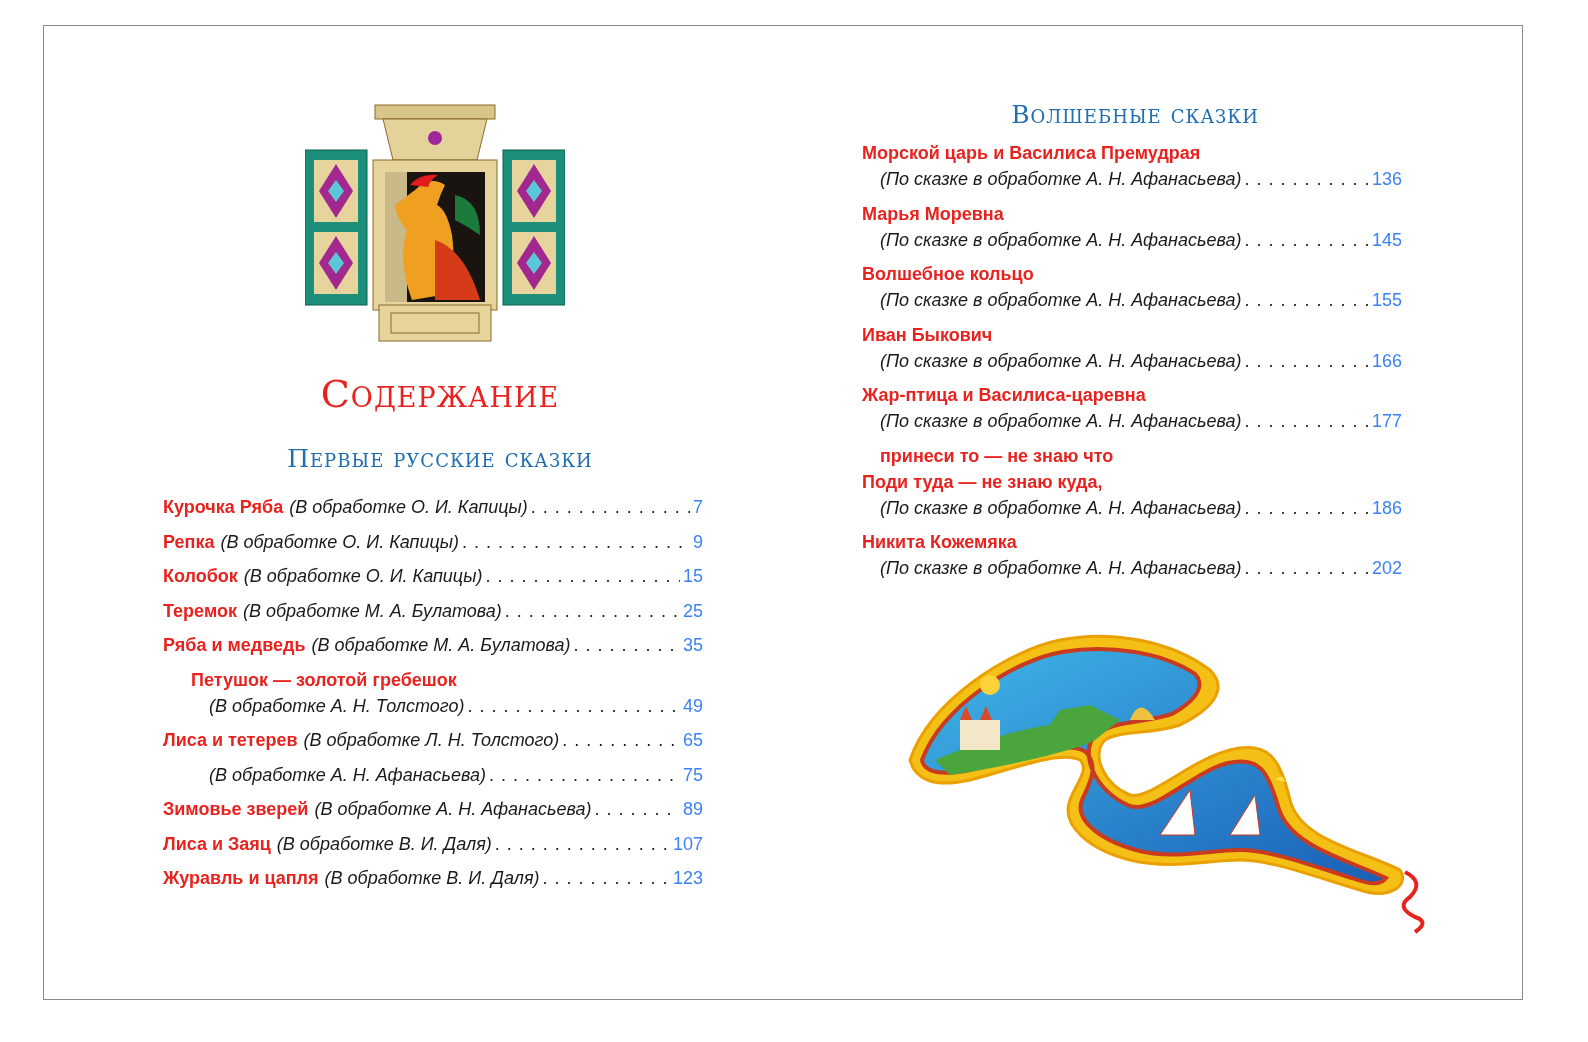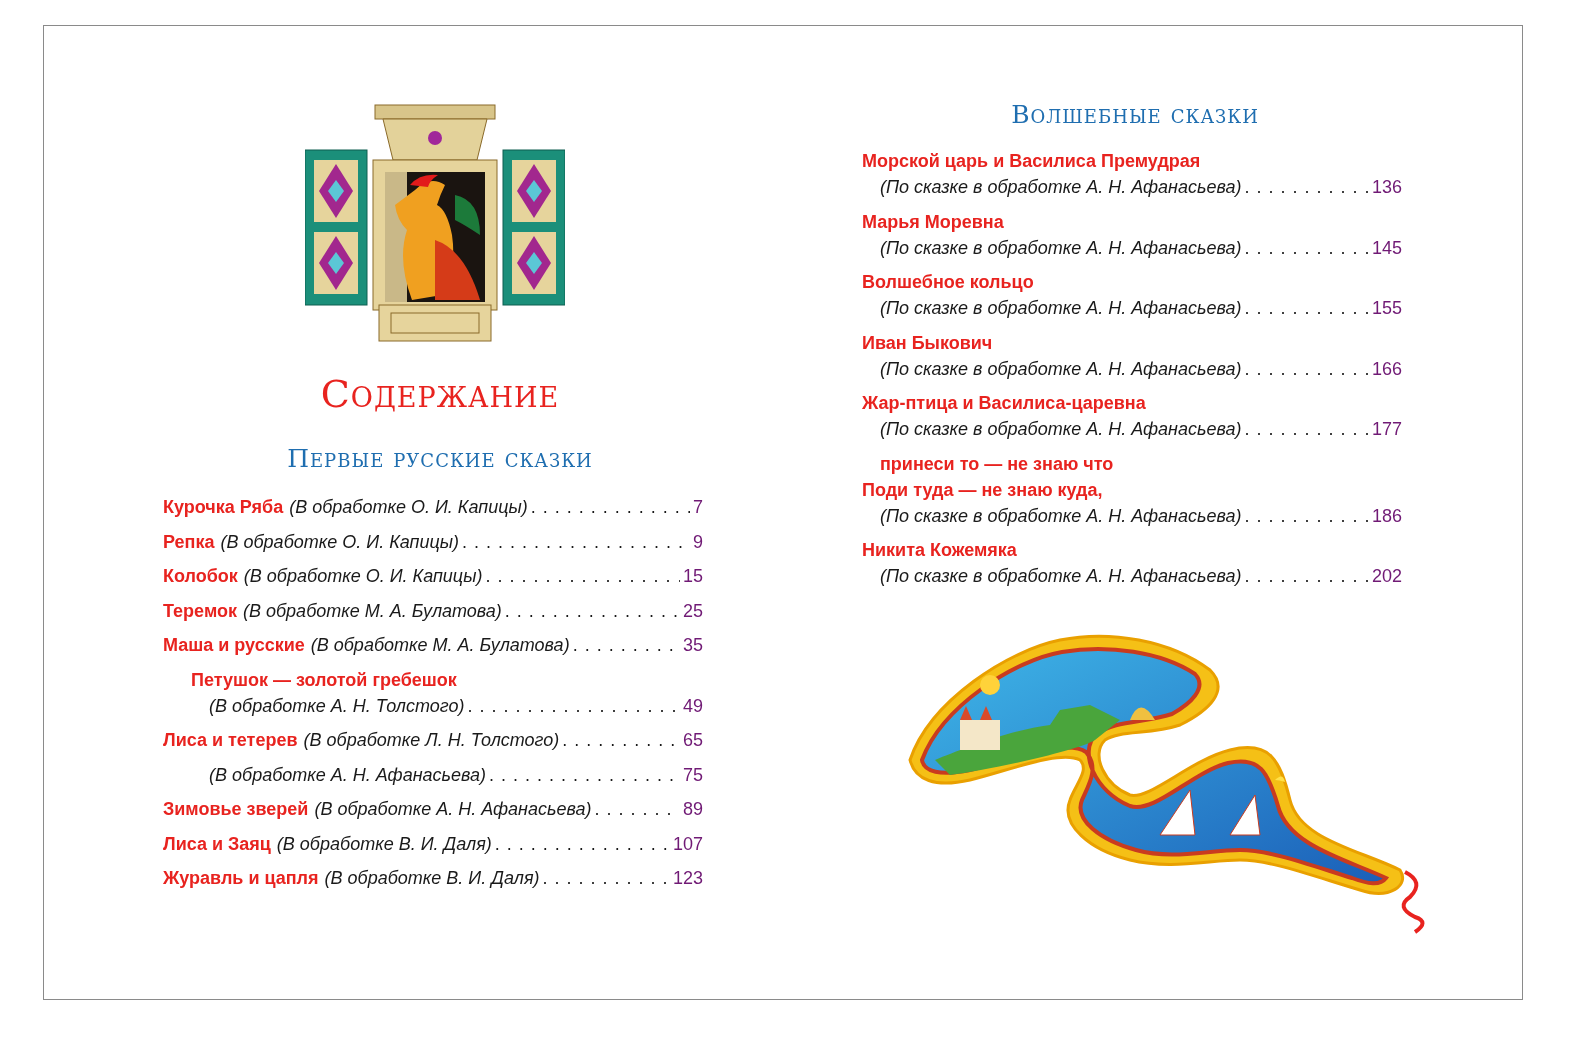--- a/index.html
+++ b/index.html
@@ -6,32 +6,32 @@
   body { width:1588px; height:1042px; position:relative; overflow:hidden; font-family:"Liberation Sans", sans-serif; }
   .frame { position:absolute; left:43px; top:25px; width:1480px; height:975px; border:1px solid #8a8a8a; box-sizing:border-box; background:#fff; }
 
   .title-main { position:absolute; left:260px; top:372px; width:360px; text-align:center; color:#e8231f; font-family:"DejaVu Serif", serif; font-size:38px; letter-spacing:1px; font-weight:normal; font-variant:small-caps; }
   .section-head { position:absolute; color:#1f6eb0; font-family:"DejaVu Serif", serif; font-size:25px; letter-spacing:1px; text-align:center; font-variant:small-caps; }
   .sh-left { left:260px; top:444px; width:360px; }
   .sh-right { left:960px; top:100px; width:350px; }
 
   .toc { position:absolute; font-size:18px; }
   .toc-left { left:163px; top:494px; width:540px; }
-  .toc-right { left:862px; top:148px; width:540px;text-align:center; }
+  .toc-right { left:862px; top:140px; width:540px;text-align:center; }
 
   .entry { position:relative; }
   .line { display:flex; align-items:baseline; white-space:nowrap; height:26px; line-height:26px; }
   .ttl { color:#e8231f; font-weight:bold; }
   .ttl2 { padding-left:18px; }
   .note { color:#1a1a1a; font-style:italic; }
   .note.indent { padding-left:18px; }
   .ttl + .note { margin-left:6px; }
   .dots { flex:1; overflow:hidden; color:#1a1a1a; margin:0 3px; letter-spacing:4px; }
   .dots::before { content:". . . . . . . . . . . . . . . . . . . . . . . . . . . . . . . . . . . . . . . . . . . . . . . . . . . . . . . . . . . . . . . . . . . ."; letter-spacing:0; word-spacing:2px; }
-  .pg { color:#701a75; }
+  .pg { color:#3b82f6; }
   .toc-left .entry.single { margin-bottom:8.5px; }
   .toc-left .entry.double { margin-bottom:8.5px;margin-left:28px; }
   .toc-right .entry { margin-bottom:8.5px; }
 
   .illus-window { position:absolute; left:305px; top:100px; width:260px; height:245px; }
   .illus-carpet { position:absolute; left:890px; top:610px; width:540px; height:330px; }
 </style>
 </head>
 <body>
 
@@ -102,21 +102,21 @@
   <div class="entry single">
     <div class="line">
         <span class="ttl">Теремок</span>
         <span class="note">(В обработке М. А. Булатова)</span>
         <span class="dots"></span>
         <span class="pg">25</span>
       </div>
   </div>
   <div class="entry single">
     <div class="line">
-        <span class="ttl">Маша и русские</span>
+        <span class="ttl">Ряба и медведь</span>
         <span class="note">(В обработке М. А. Булатова)</span>
         <span class="dots"></span>
         <span class="pg">35</span>
       </div>
   </div>
   <div class="entry double">
     <div class="line">
         <span class="ttl">Петушок — золотой гребешок</span>
       </div>
     <div class="line">

